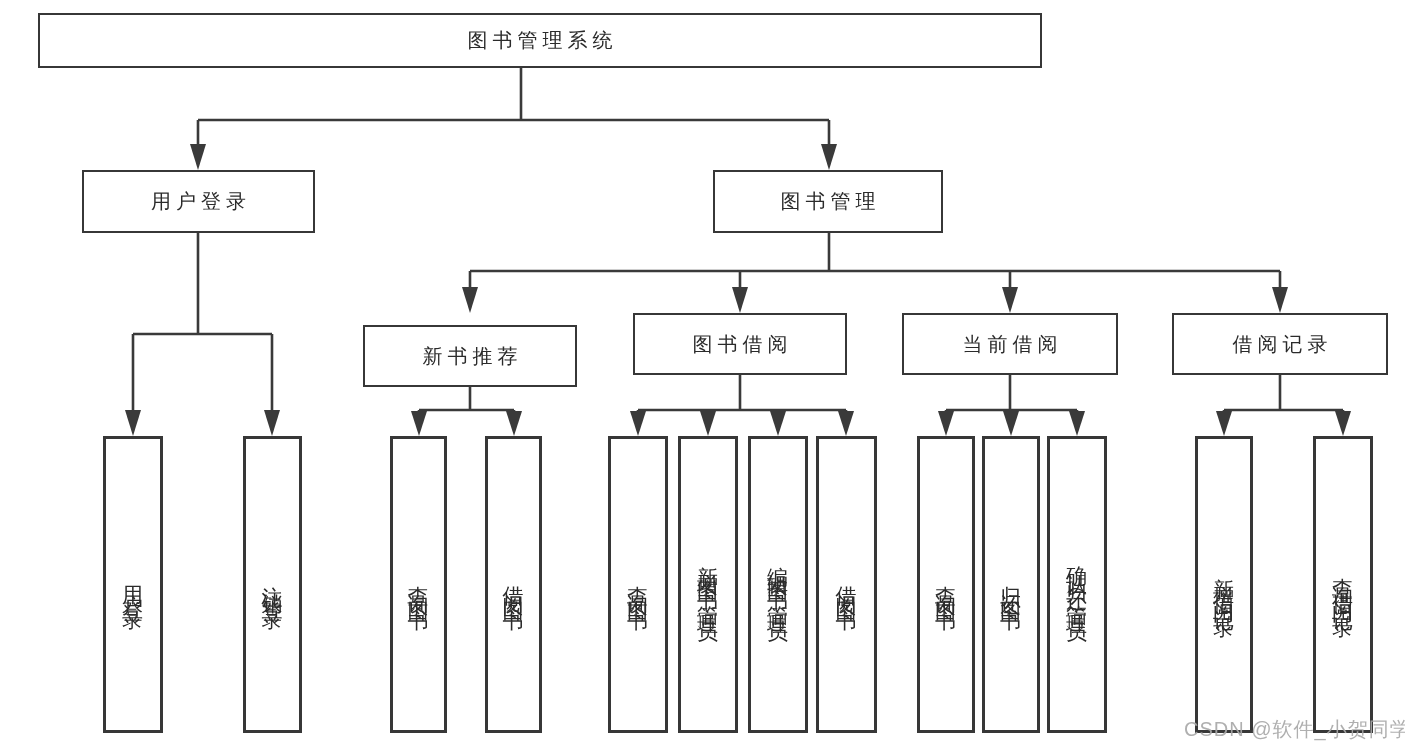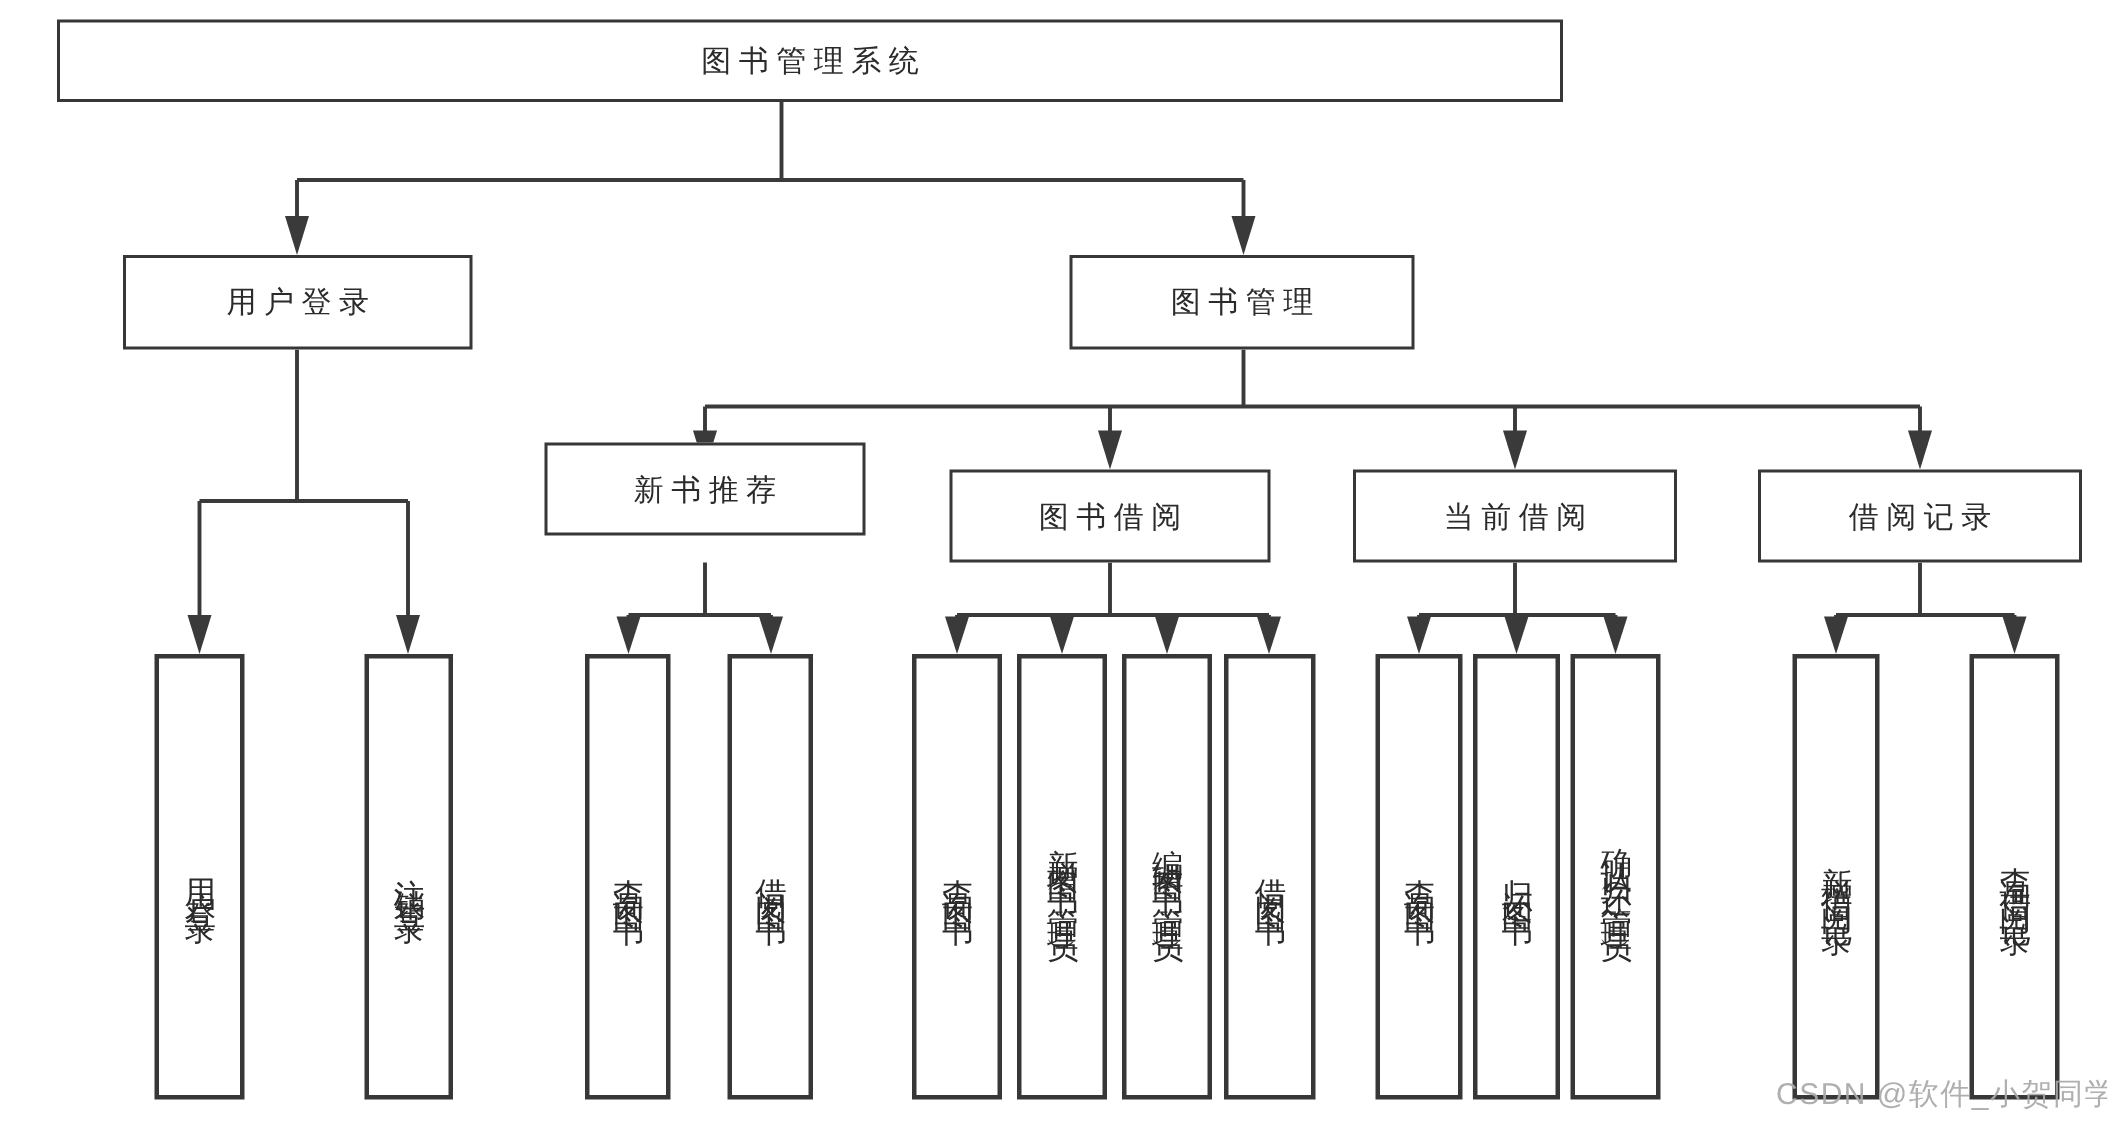--- a/index.html
+++ b/index.html
@@ -113,21 +113,21 @@
       <polygon points="1216,411 1232,411 1224,436"></polygon>
       <polygon points="1335,411 1351,411 1343,436"></polygon>
     </g>
   </svg>
 
   <div class="node h" style="left:21px; top:13px; width:1004px; height:55px;margin-left:17px;">图书管理系统</div>
 
   <div class="node h" style="left:82px; top:170px; width:233px; height:63px;">用户登录</div>
   <div class="node h" style="left:713px; top:170px; width:230px; height:63px;text-align:center;">图书管理</div>
 
-  <div class="node h" style="left:363px; top:295px; width:214px; height:62px;">新书推荐</div>
+  <div class="node h" style="left:363px; top:325px; width:214px; height:62px;">新书推荐</div>
   <div class="node h" style="left:633px; top:313px; width:214px; height:62px;">图书借阅</div>
   <div class="node h" style="left:902px; top:313px; width:216px; height:62px;">当前借阅</div>
   <div class="node h" style="left:1172px; top:313px; width:216px; height:62px;">借阅记录</div>
 
   <div class="node v" style="left:103px; top:436px; width:60px; height:297px;">
     <span>用户登录</span>
   </div>
   <div class="node v" style="left:243px; top:436px; width:59px; height:297px;">
     <span>注销登录</span>
   </div>

